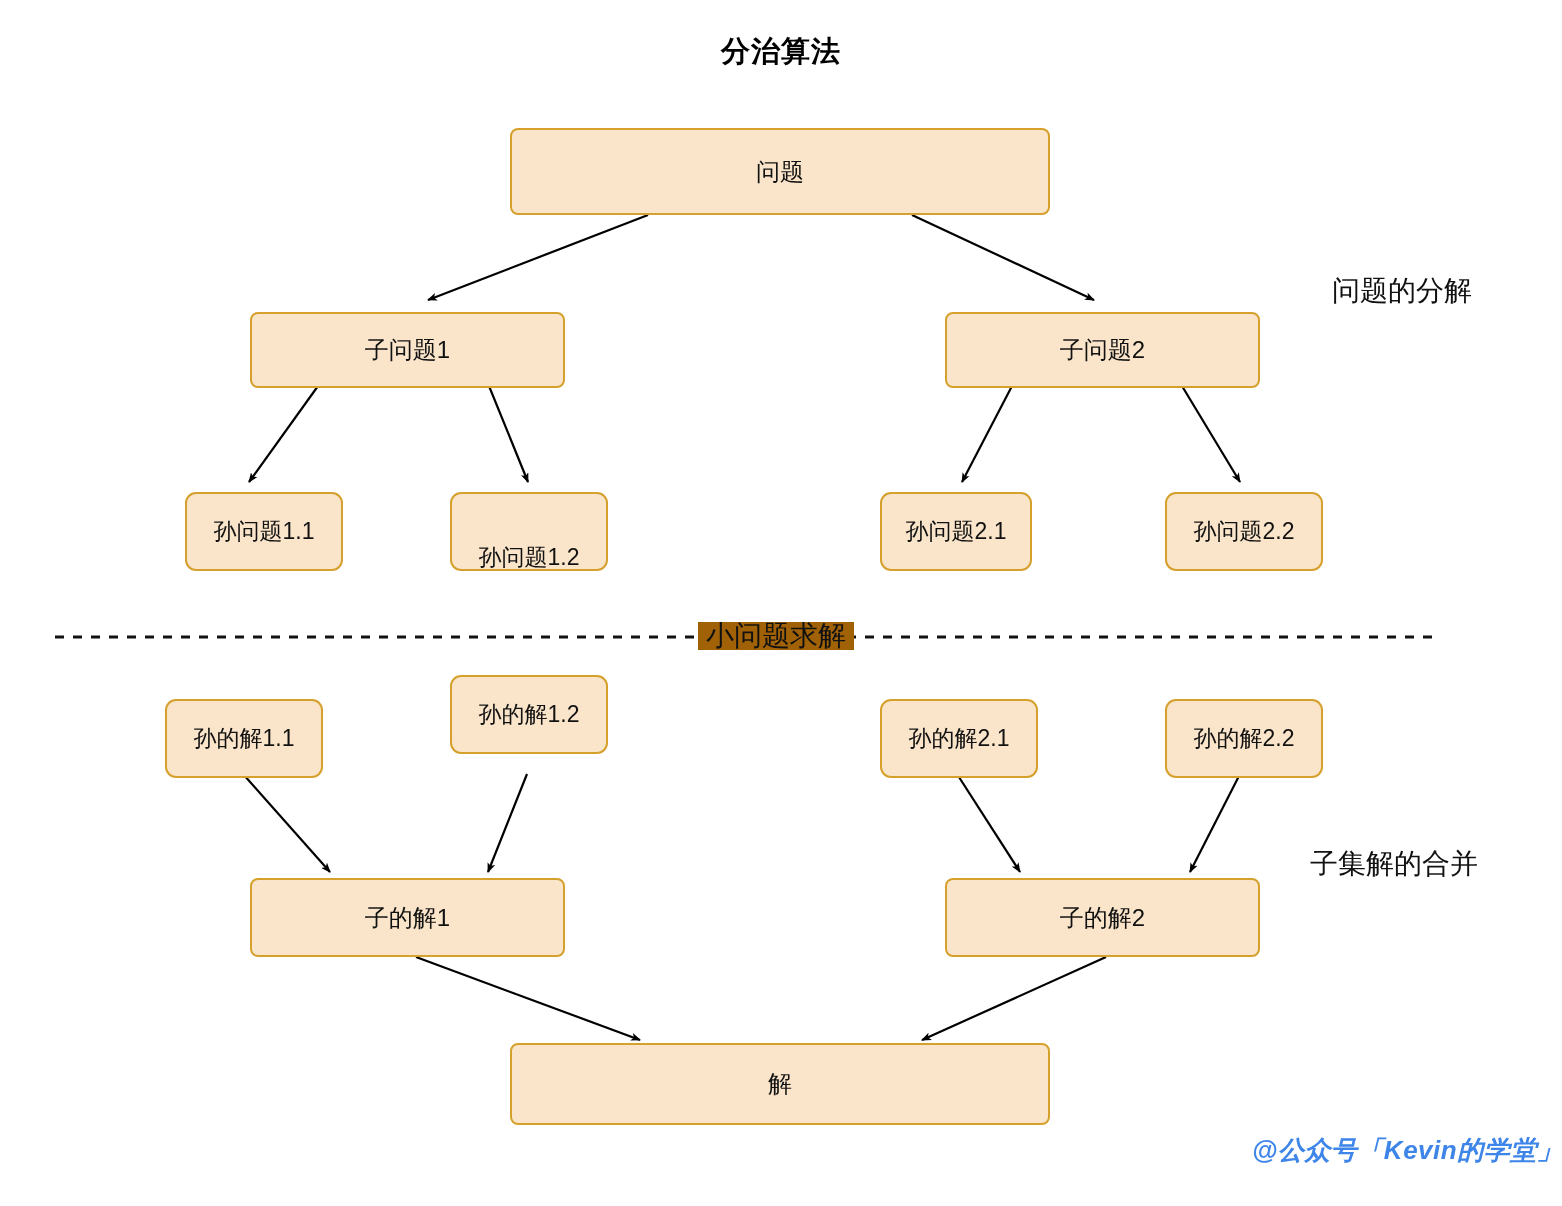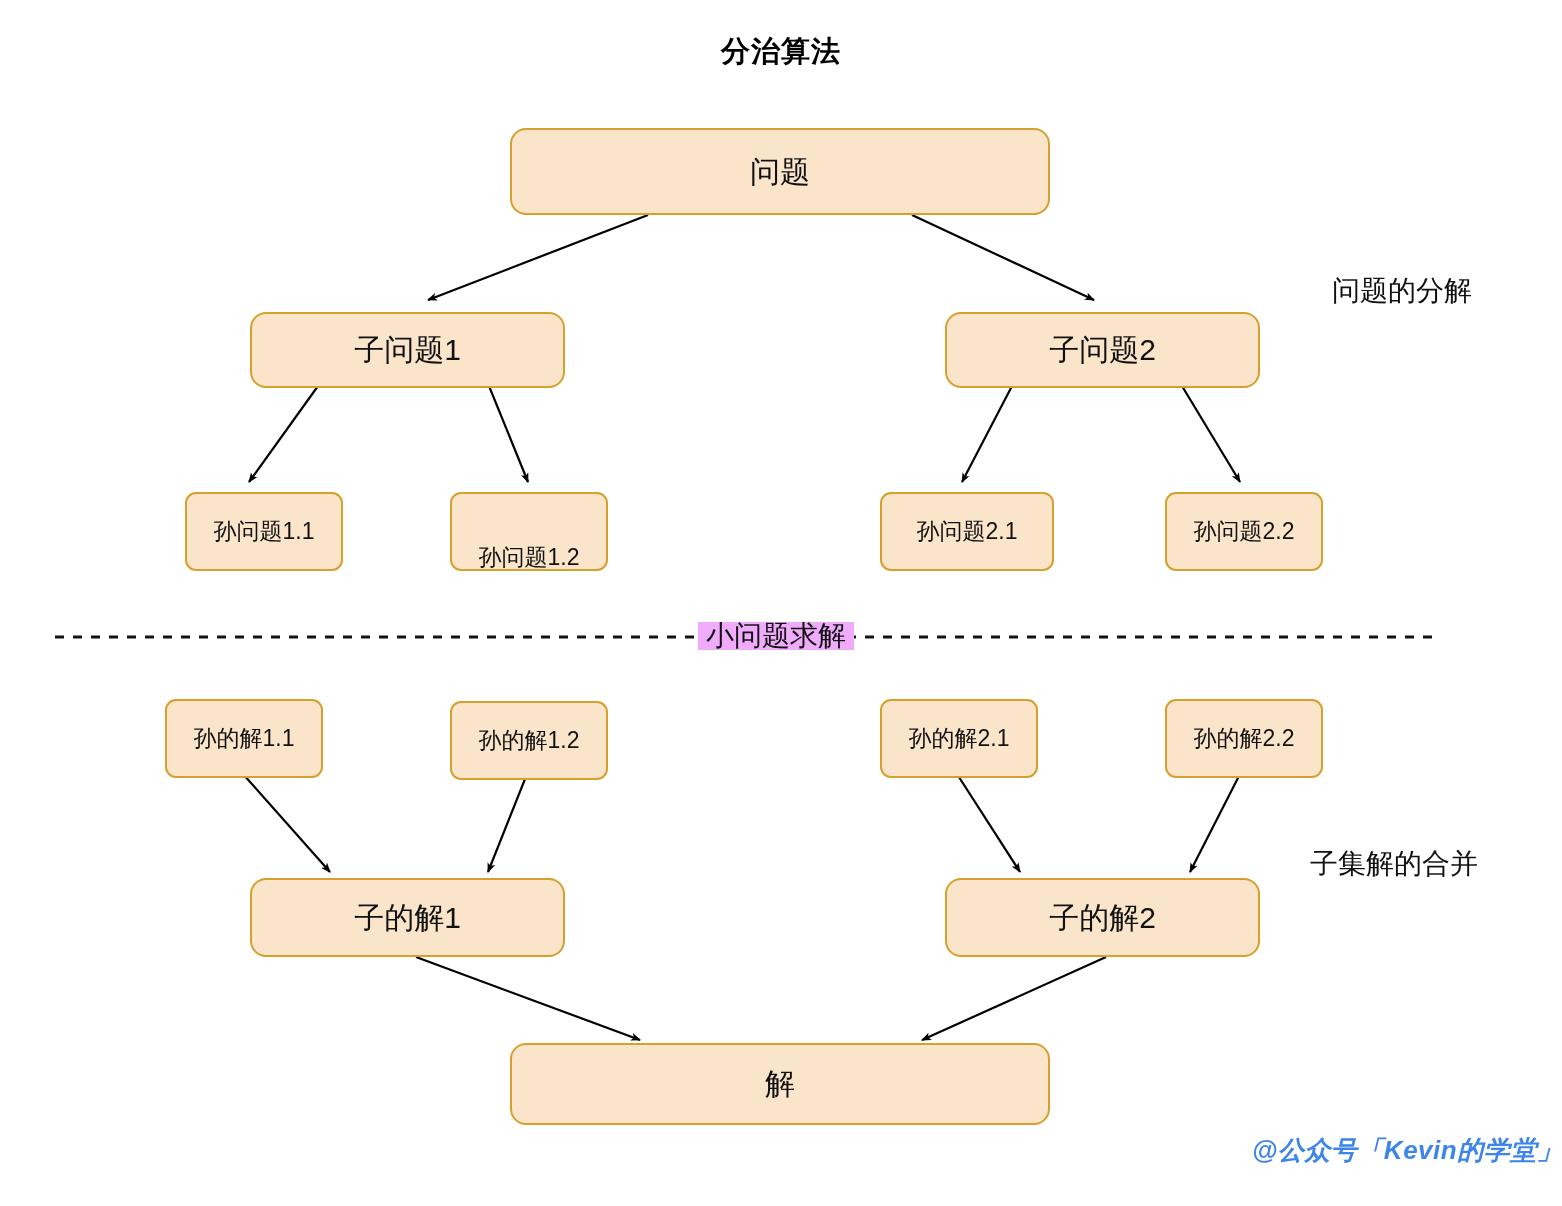--- a/index.html
+++ b/index.html
@@ -31,43 +31,43 @@
     font-size: 29px;
     font-weight: 700;
     letter-spacing: 1px;
     color: #000000;
   }
   .node {
     position: absolute;
     box-sizing: border-box;
     background: #fae5ca;
     border: 2.5px solid #d6a02c;
-    border-radius: 16px;
+    border-radius: 8px;
     display: flex;
     align-items: center;
     justify-content: center;
-    font-size: 30px;
+    font-size: 24px;
     color: #111111;
     line-height: 1;
     white-space: nowrap;
   }
   .node.small {
     font-size: 23px;
     border-radius: 11px;
   }
   .side-label {
     position: absolute;
     font-size: 28px;
     font-weight: 500;
     color: #111111;
     white-space: nowrap;
   }
   .divider-label {
     position: absolute;
-    background: #f0abfc;
+    background: #a16207;
     font-size: 28px;
     font-weight: 500;
     color: #111111;
     padding: 0 8px;
     white-space: nowrap;
     line-height: 1;
   }
   .watermark {
     position: absolute;
     font-size: 26px;
@@ -147,33 +147,33 @@
 </div>
 
 <div class="node small" style="left:165px; top:492px; width:158px; height:79px;margin-left:20px;">
   <span>孙问题1.1</span>
 </div>
 
 <div class="node small" style="left:450px; top:492px; width:158px; height:79px;align-items:flex-end;">
   <span>孙问题1.2</span>
 </div>
 
-<div class="node small" style="left:880px; top:492px; width:174px; height:79px;">
+<div class="node small" style="left:880px; top:492px; width:152px; height:79px;">
   <span>孙问题2.1</span>
 </div>
 
 <div class="node small" style="left:1165px; top:492px; width:158px; height:79px;">
   <span>孙问题2.2</span>
 </div>
 
 <div class="node small" style="left:165px; top:699px; width:158px; height:79px;">
   <span>孙的解1.1</span>
 </div>
 
-<div class="node small" style="left:450px; top:701px; width:158px; height:79px;">
+<div class="node small" style="left:450px; top:675px; width:158px; height:79px;">
   <span>孙的解1.2</span>
 </div>
 
 <div class="node small" style="left:880px; top:699px; width:158px; height:79px;">
   <span>孙的解2.1</span>
 </div>
 
 <div class="node small" style="left:1165px; top:699px; width:158px; height:79px;">
   <span>孙的解2.2</span>
 </div>

